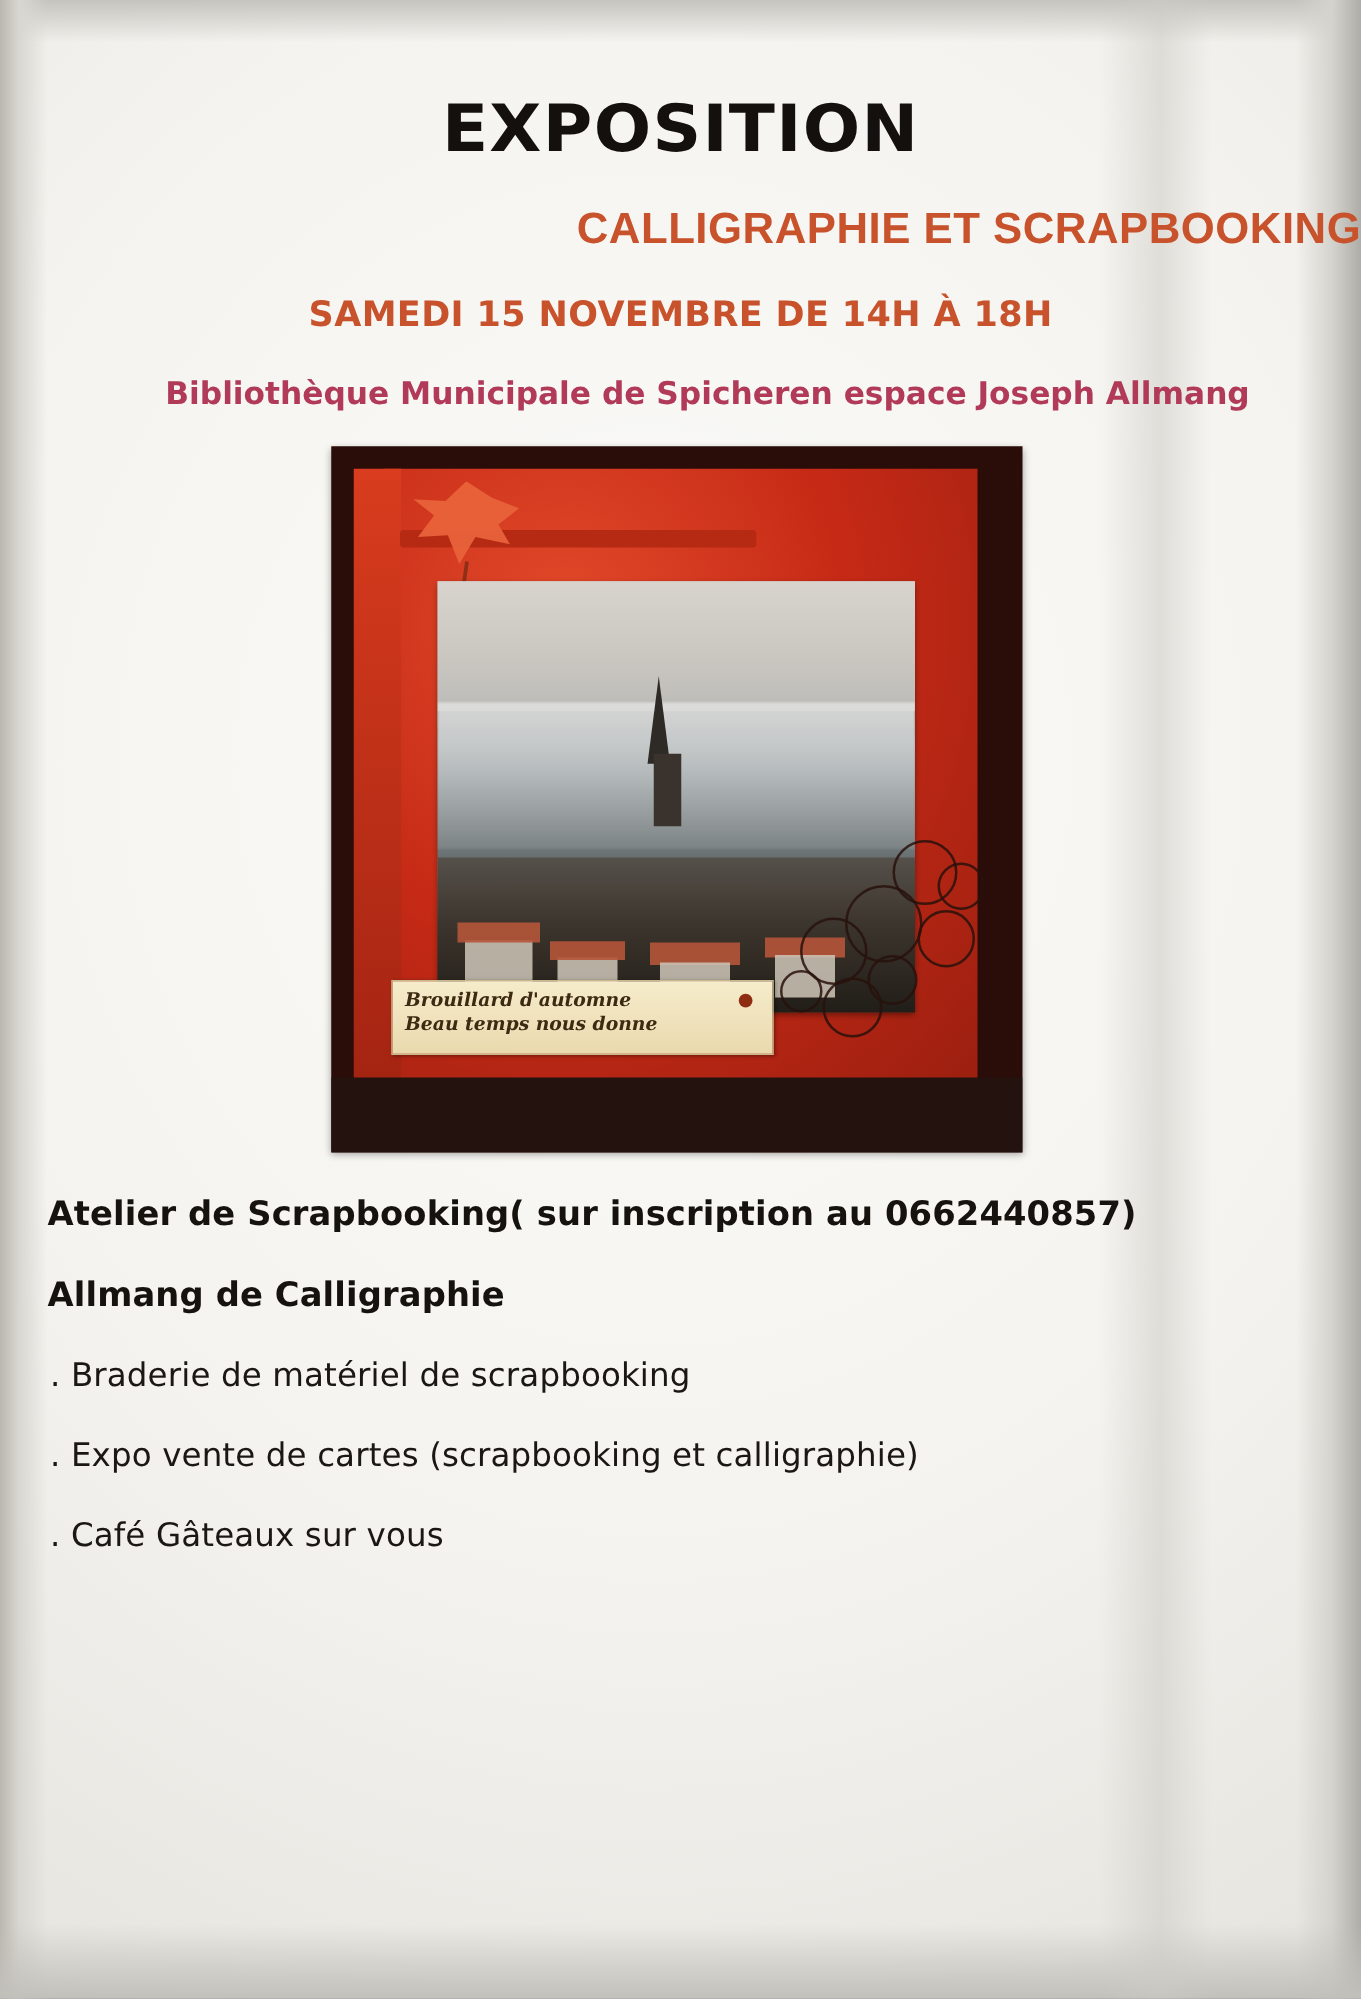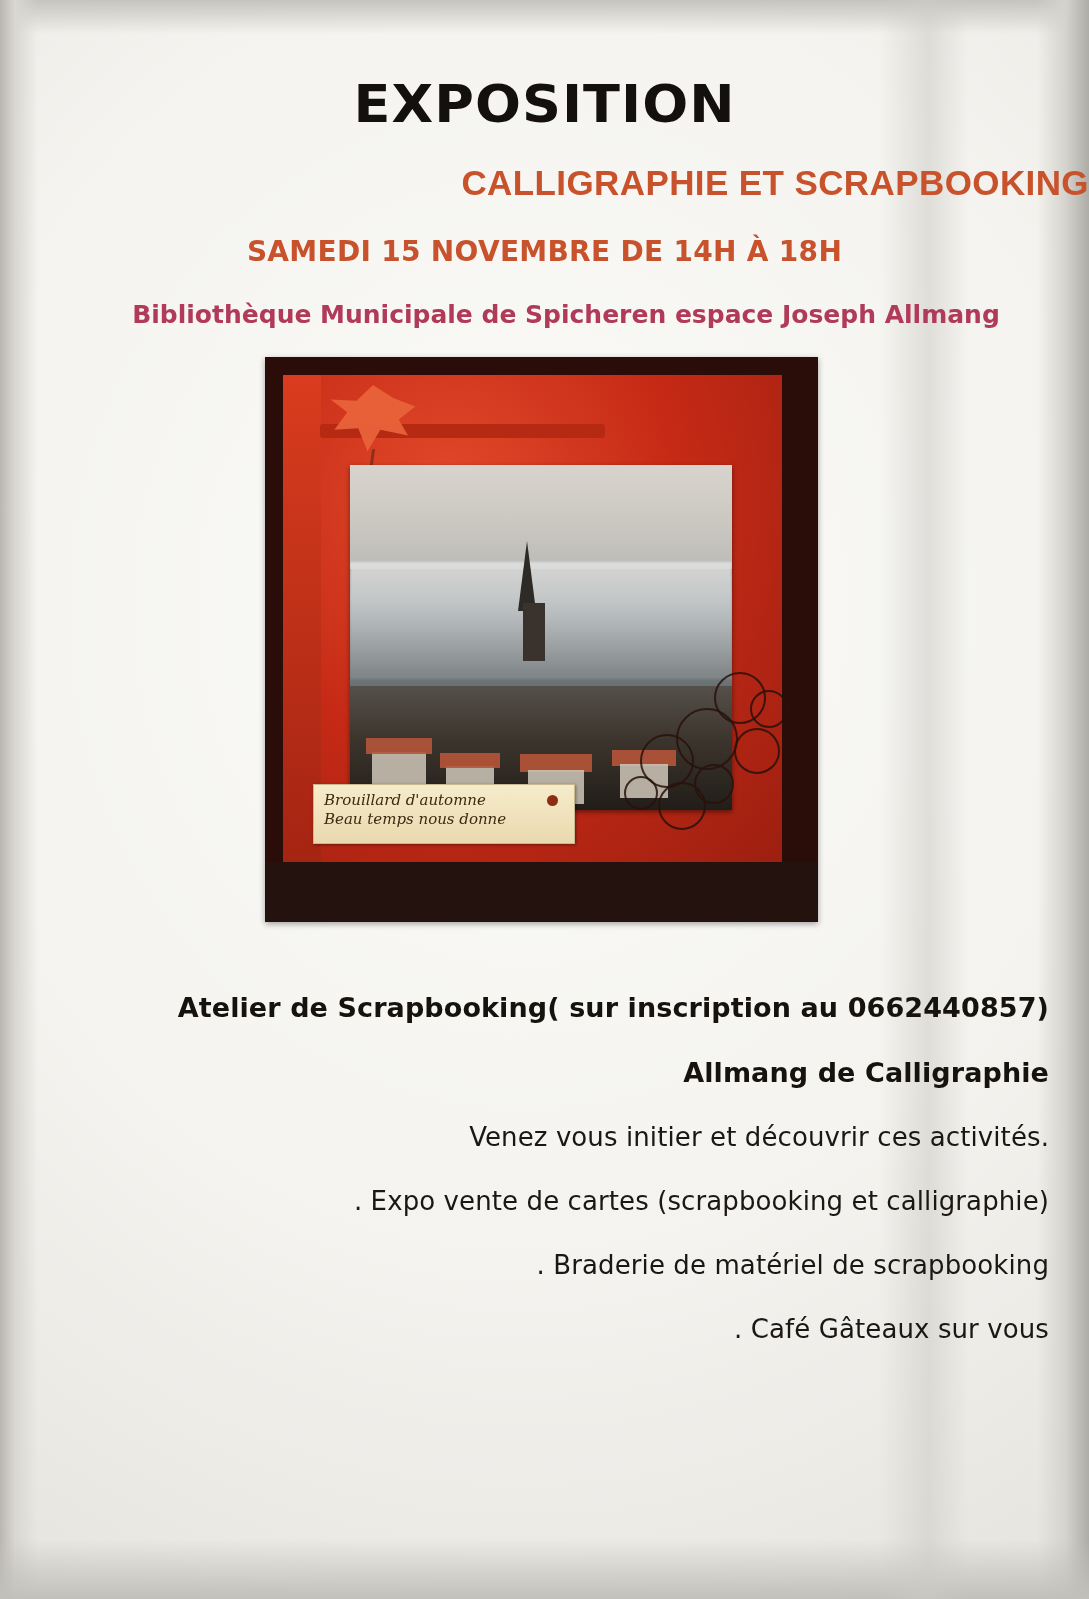--- a/index.html
+++ b/index.html
@@ -181,26 +181,27 @@
     opacity: 0.9;
   }
   .wall {
     position: absolute;
     background: #cfc7b8;
     opacity: 0.85;
   }
   .art-caption {
     position: absolute;
     left: 48px; bottom: 78px;
-    width: 262px; height: 60px;
+    width: 306px; height: 60px;
     background: linear-gradient(to bottom, #f6eccb, #ead9ae);
     border: 1px solid #c9b88d;
     box-shadow: 1px 1px 3px rgba(0,0,0,0.4);
     padding: 6px 10px;
     box-sizing: border-box;
+    font-weight: bold;
   }
   .art-caption .line {
     font-family: "DejaVu Serif", serif;
     font-style: italic;
     font-size: 15px;
     color: #3d2a12;
     line-height: 1.25;
     white-space: nowrap;
   }
   .caption-dot {
@@ -218,22 +219,21 @@
     border: 2px solid rgba(40,18,12,0.85);
     border-radius: 50%;
     display: block;
   }
 
   
   .body-text {
     position: absolute;
     left: 34px;
     right: 40px;
-    top: 992px;
-    text-align: right;
+    top: 956px;
   }
   .line-bold {
     font-family: "DejaVu Sans", sans-serif;
     font-weight: bold;
     font-size: 27px;
     color: #16130f;
     margin: 0 0 34px 4px;
     letter-spacing: 0.1px;
   }
   .line-reg {
@@ -301,19 +301,18 @@
       <i style="left:6px; top:104px; width:30px; height:30px;"></i>
       <i style="left:40px; top:110px; width:44px; height:44px;"></i>
     </div>
 
     <div class="art-dark-strip"></div>
   </div>
 
   <div class="body-text">
     <p class="line-bold">Atelier de Scrapbooking( sur inscription au 0662440857)</p>
     <p class="line-bold">Allmang de Calligraphie</p>
-    <p class="line-reg">Venez vous initier et découvrir ces activités.</p>
+    <p class="line-reg">. Braderie de matériel de scrapbooking</p>
     <p class="line-reg">. Expo vente de cartes (scrapbooking et calligraphie)</p>
-    <p class="line-reg">. Braderie de matériel de scrapbooking</p>
     <p class="line-reg">. Café Gâteaux sur vous</p>
   </div>
 
 </div>
 
 </body></html>

